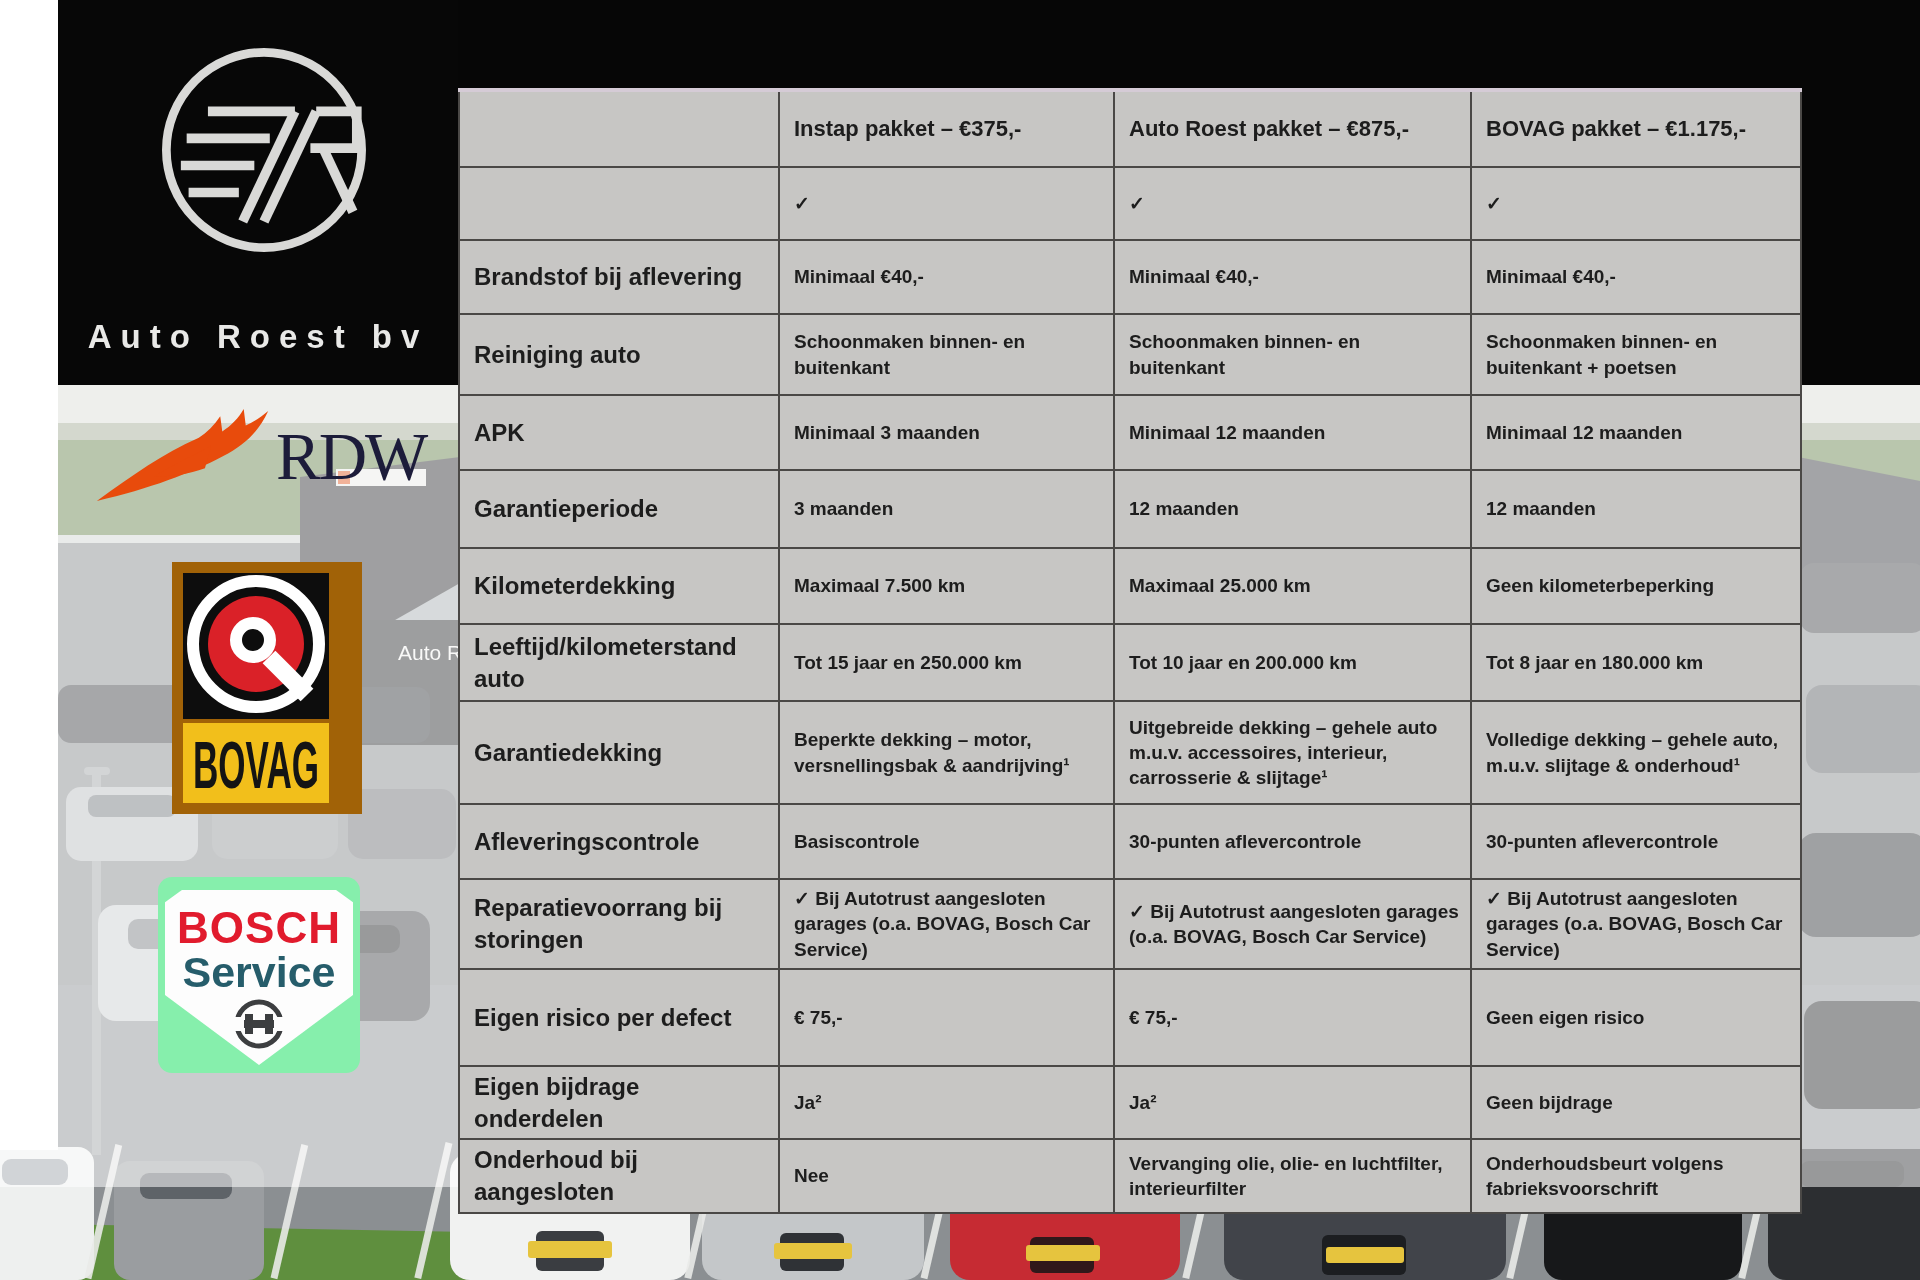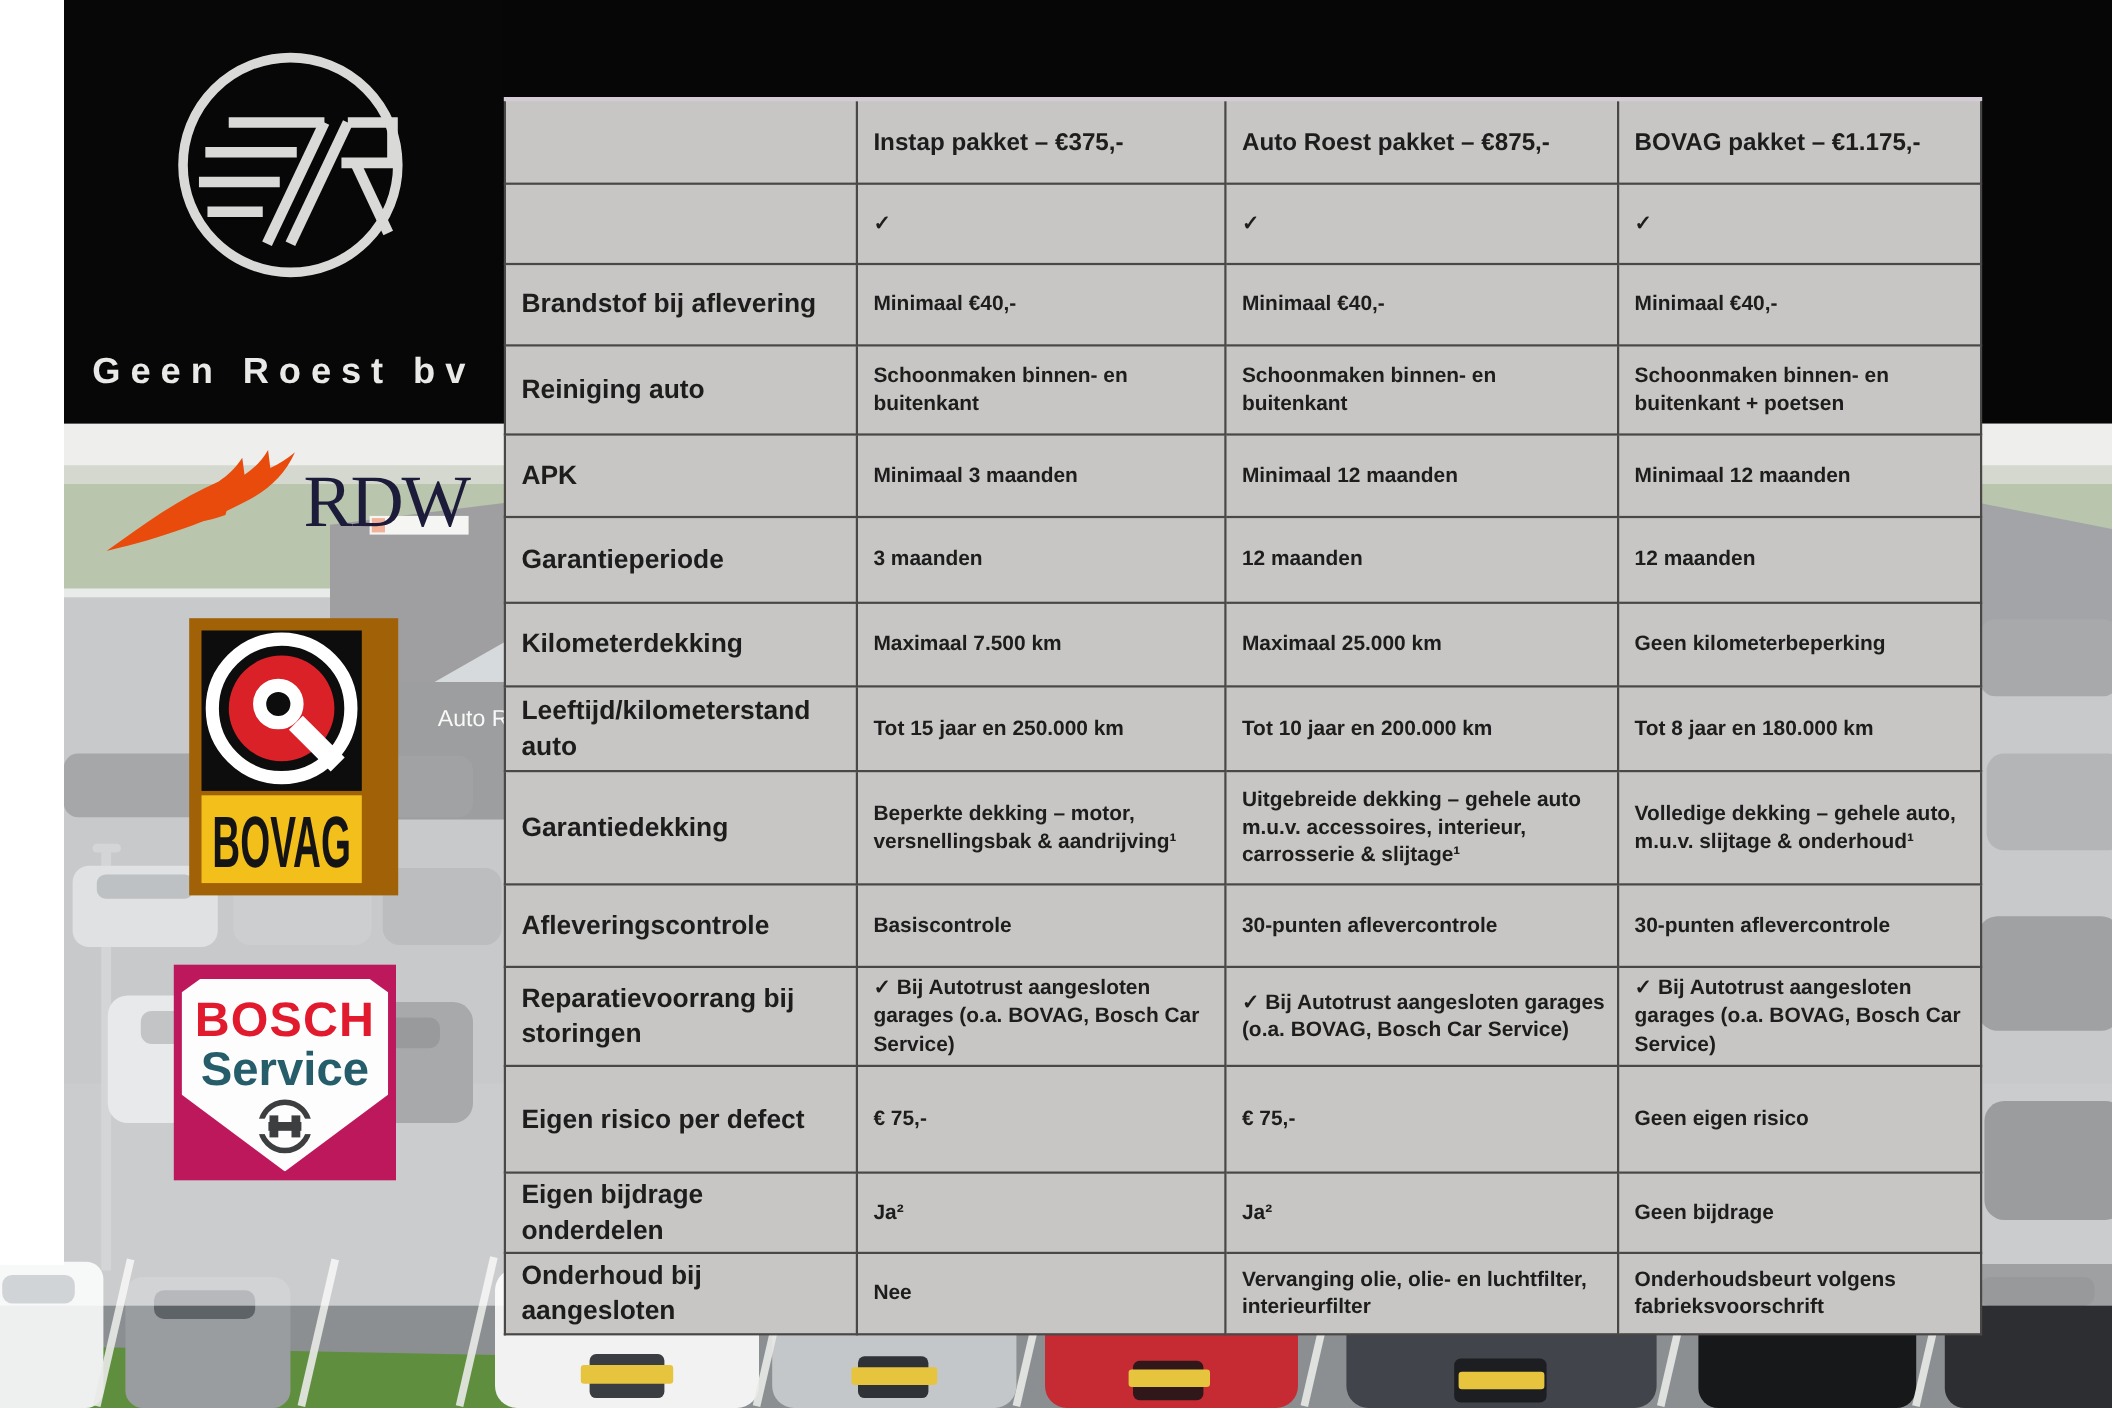--- a/index.html
+++ b/index.html
@@ -27,21 +27,21 @@
   .rdw-text{
     font-family:"Liberation Serif",serif;color:#1c1c3a;font-size:67px;
     letter-spacing:-2px;line-height:100px;margin-left:4px;font-weight:500;
   }
 
   
   .bovag{position:absolute;left:172px;top:562px;width:190px;height:252px;background:#a16207;}
   .bovag svg{position:absolute;left:11px;top:11px;}
 
   
-  .bosch{position:absolute;left:158px;top:877px;width:202px;height:196px;background:#be185d;}
+  .bosch{position:absolute;left:158px;top:877px;width:202px;height:196px;background:#86efac;border-radius:14px;}
   .bosch-shield{
     position:absolute;left:7px;right:7px;top:13px;bottom:8px;background:#fdfdfd;
     clip-path:polygon(0 7%,9% 0,91% 0,100% 7%,100% 60%,50% 100%,0 60%);
   }
   .bosch-word{margin-top:16px;text-align:center;color:#e11b2d;font-size:44px;font-weight:700;letter-spacing:1px;line-height:1.0;}
   .service-word{text-align:center;color:#265d6b;font-size:43px;font-weight:700;line-height:1.05;}
   .armature{display:block;margin:2px auto 0 auto;}
 
   
   table.pkg-table{
@@ -180,21 +180,21 @@
         <path d="M62,80 H152"></path>
         <path d="M40,108 H126"></path>
         <path d="M34,136 H110"></path>
         <path d="M42,164 H94"></path>
         <path d="M152,80 L98,194"></path>
         <path d="M174,80 L120,194"></path>
         <path d="M174,80 H216 V118 H168"></path>
         <path d="M182,120 L212,184"></path>
       </g>
     </svg>
-    <div class="logo-wordmark">Geen Roest bv</div>
+    <div class="logo-wordmark">Auto Roest bv</div>
   </div>
 
   <div class="rdw">
     <svg class="rdw-swoosh" viewBox="0 0 175 100">
       <path fill="#e84b0c" d="M4,94
         C40,68 68,48 104,32
         C112,27 119,20 125,11 L127,26
         C136,20 143,13 148,4 L150,20
         C157,17 165,12 172,6
         C163,26 148,40 128,50

